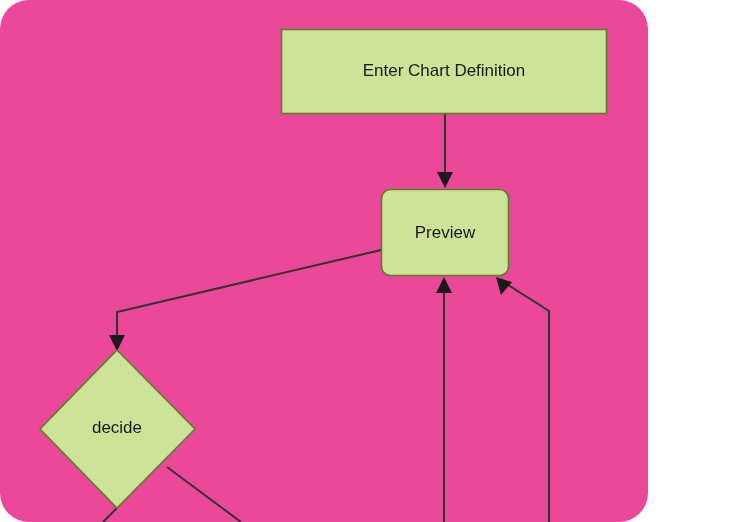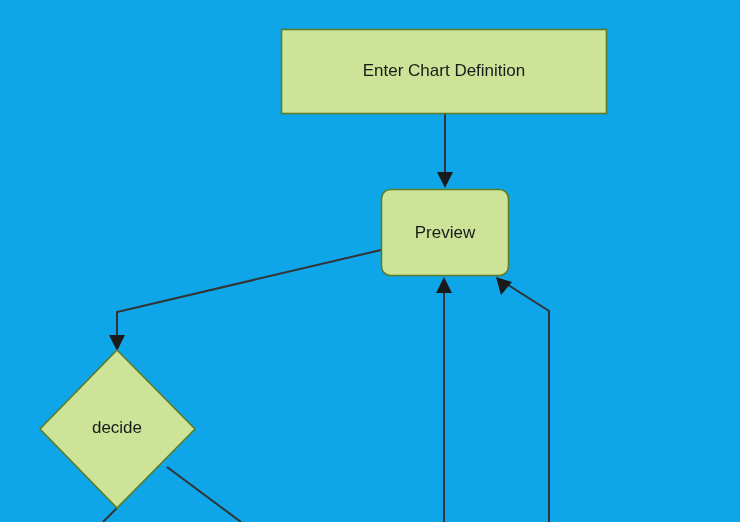--- a/index.html
+++ b/index.html
@@ -5,24 +5,25 @@
   html, body {
     margin: 0;
     padding: 0;
     background: #ffffff;
   }
   body {
     font-family: "Liberation Sans", sans-serif;
   }
   #diagram-root {
     position: relative;
-    width: 740px;
+    width: 648px;
     height: 522px;
-    background: #0ea5e9;
+    background: #ec4899;
     overflow: hidden;
+    border-radius: 29px;
   }
   #flow-svg {
     display: block;
     width: 740px;
     height: 522px;
   }
   .node-shape {
     stroke-width: 1.6px;
   }
   .node-label {

